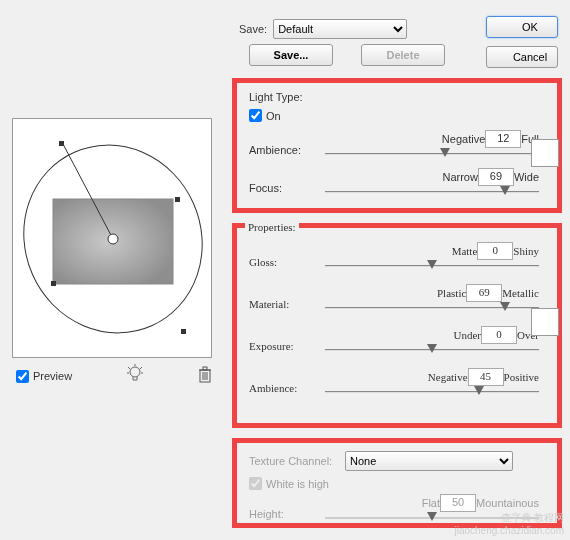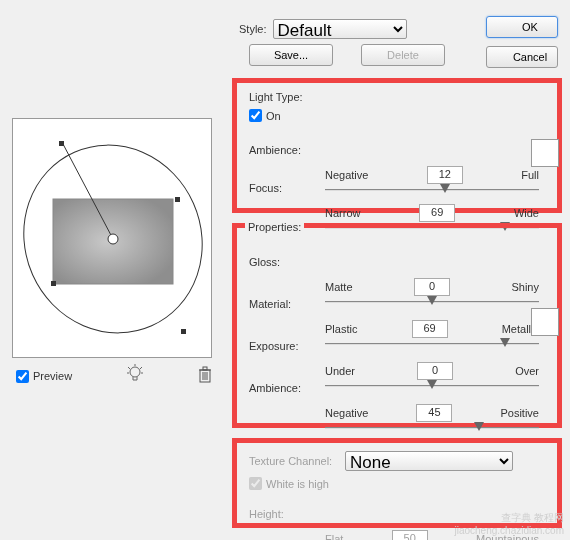--- a/index.html
+++ b/index.html
@@ -38,59 +38,59 @@
 .top-row {
   position: absolute;
   left: 239px;
   top: 19px;
   width: 230px;
   display: flex;
   align-items: center;
   gap: 6px;
 }
 select {
-  font-size: 17px;
+  font-size: 11px;
   height: 20px;
   border: 1px solid #999;
   border-radius: 2px;
   background: linear-gradient(#fff,#e8e8e8);
 }
 button {
   font-size: 11px;
   height: 22px;
   border: 1px solid #999;
   border-radius: 3px;
   background: linear-gradient(#fdfdfd,#e5e5e5);
   cursor: pointer;
 }
 .save-row {
   position: absolute;
   left: 249px;
   top: 44px;
   display: flex;
   gap: 28px;
 }
-.save-row button { width: 84px; }
+.save-row button { width: 84px; font-weight: bold; }
 .btn-col { position: absolute; right: 12px; top: 16px; display: flex; flex-direction: column; gap: 8px; }
 .btn-col button { width: 72px; height: 22px; padding-left: 16px; }
 .btn-ok { border: 1px solid #4a8de0 !important; box-shadow: 0 0 2px #7cb3ee; }
 .section {
   position: absolute;
   left: 232px;
   width: 330px;
   border: 5px solid #ef4444;
   padding: 8px 10px 10px 12px;
 }
 .section-light { top: 78px; height: 135px; }
-.section-props { top: 223px; height: 205px; }
+.section-props { top: 223px; height: 205px; font-family: Liberation Serif, serif; }
 .section-tex { top: 438px; height: 90px; }
 .row { display: flex; align-items: center; margin-bottom: 6px; }
 .lbl { width: 64px; }
 .slider-group { position: absolute; left: 76px; width: 214px; }
-.slider-top { display: flex; justify-content: space-between; align-items: center; margin-top: 36px; }
+.slider-top { display: flex; justify-content: flex-end; align-items: center; }
 .slider-top span { font-size: 11px; }
 .num-box {
   width: 36px;
   height: 18px;
   border: 1px solid #aaa;
   background: #fff;
   text-align: center;
   font-size: 11px;
   padding-top: 1px;
 }
@@ -131,21 +131,21 @@
   padding: 0 3px;
   font-size: 11px;
 }
 .bulb-svg { width: 18px; height: 22px; }
 .trash-svg { width: 16px; height: 18px; }
 </style>
 </head>
 <body>
 
 <div class="top-row">
-  <span>Style:</span>
+  <span>Save:</span>
   <select style="width:134px;">
     <option>Default</option>
   </select>
 </div>
 <div class="save-row">
   <button>Save...</button>
   <button disabled="" style="color:#aaa;">Delete</button>
 </div>
 
 <div class="btn-col">

